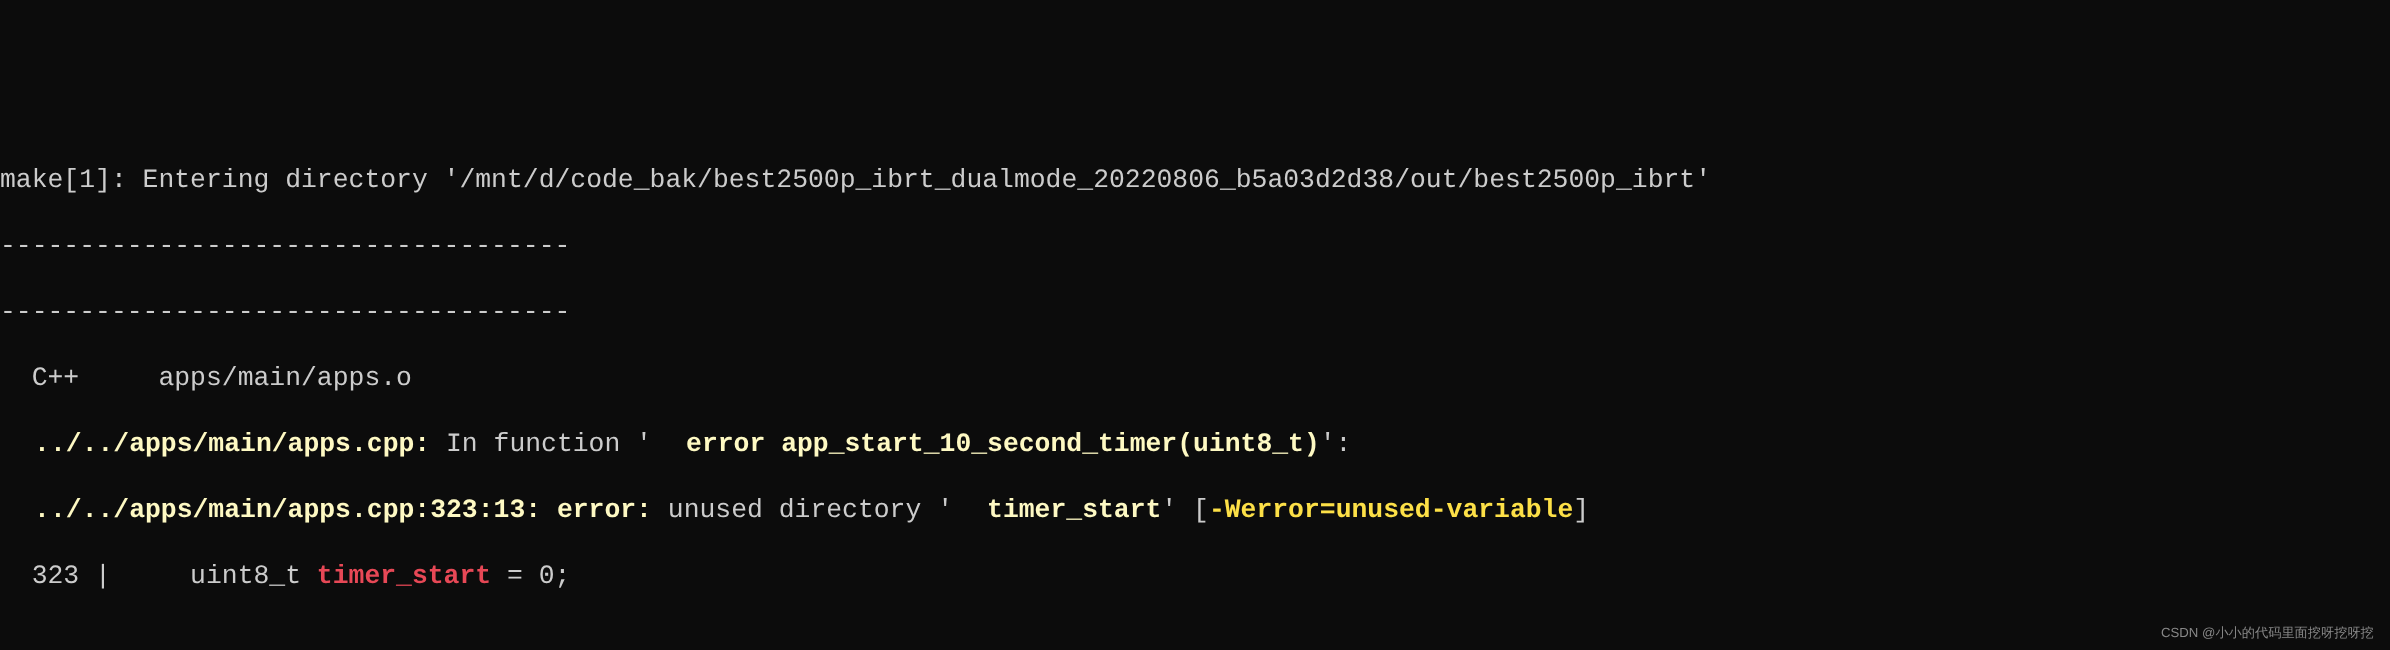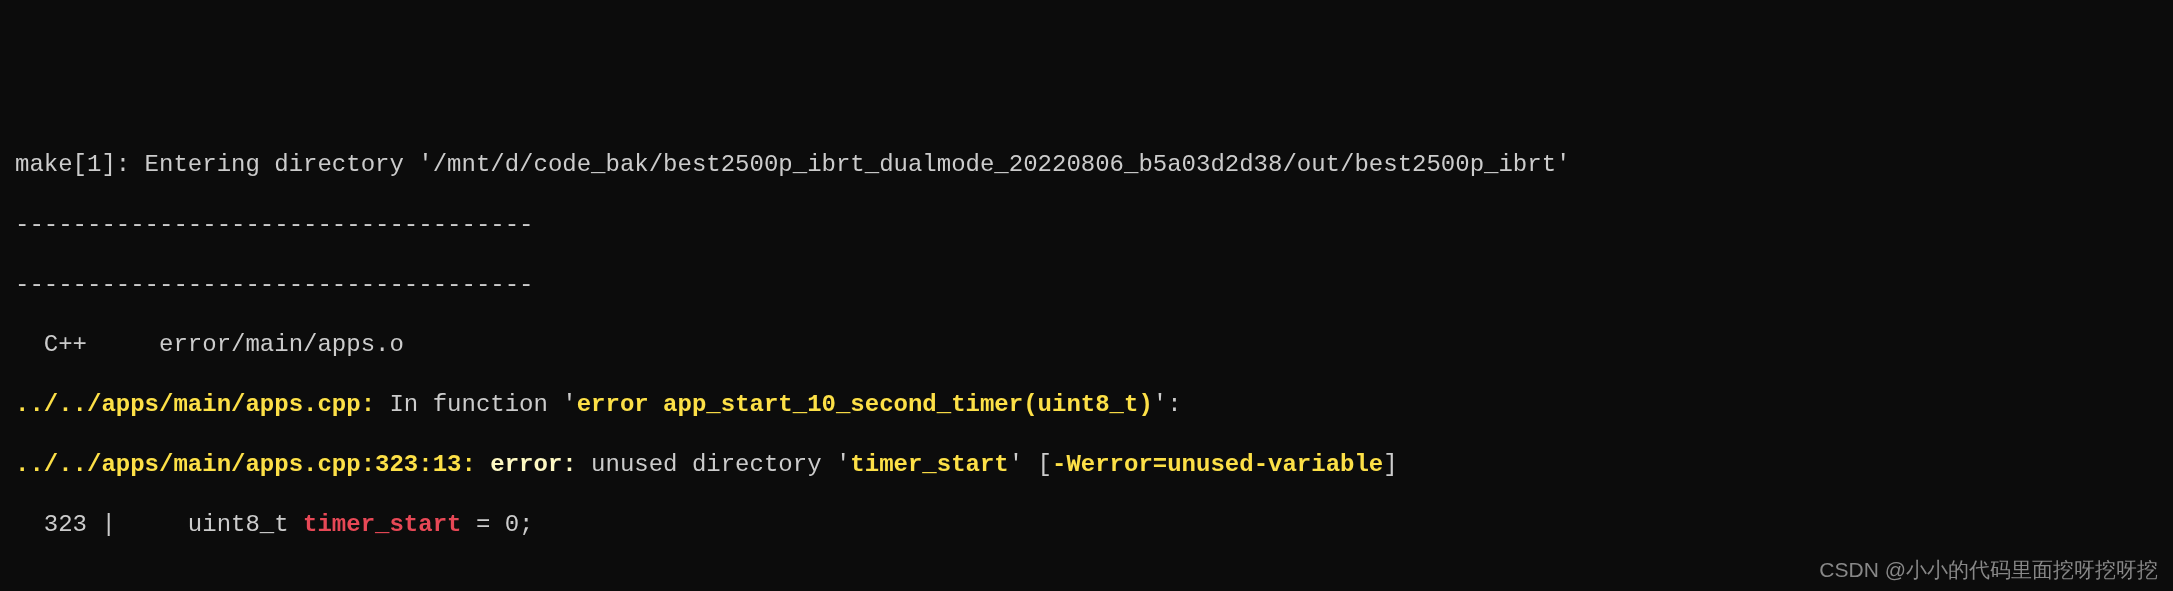--- a/index.html
+++ b/index.html
@@ -18,57 +18,57 @@
       overflow: hidden;
       position: relative;
       width: 2173px;
       height: 591px;
     }
     .terminal {
       padding: 0;
     }
     .line {
       white-space: pre;
-      margin-left: 15px;
     }
     .bold {
       font-weight: bold;
-      color: #fde047;
+      color: #fef9c3;
+      padding-left: 31px;
     }
     .error {
       color: #fef9c3;
       font-weight: bold;
     }
     .error-flag {
       color: #fde047;
       font-weight: bold;
     }
     .highlight {
       color: #e74856;
       font-weight: bold;
     }
     .watermark {
       position: absolute;
       bottom: 8px;
       right: 15px;
       color: #888888;
-      font-size: 21px;
+      font-size: 12px;
       font-family: sans-serif;
     }
   </style>
 </head>
 <body>
 
 
 
 <div class="terminal">
 <div class="line"><span>make[1]: Entering directory '</span><span>/mnt/d/code_bak/best2500p_ibrt_dualmode_20220806_b5a03d2d38/out/best2500p_ibrt</span><span>'</span></div>
 <div class="line">------------------------------------</div>
 <div class="line">------------------------------------</div>
-<div class="line">  C++     error/main/apps.o</div>
+<div class="line">  C++     apps/main/apps.o</div>
 <div class="line"><span class="bold">../../apps/main/apps.cpp:</span><span> In function '</span><span class="bold">error app_start_10_second_timer(uint8_t)</span><span>':</span></div>
 <div class="line"><span class="bold">../../apps/main/apps.cpp:323:13:</span><span class="error"> error: </span><span>unused directory '</span><span class="bold">timer_start</span><span>' [</span><span class="error-flag">-Werror=unused-variable</span><span>]</span></div>
 <div class="line"><span>  323 |     uint8_t </span><span class="highlight">timer_start</span><span> = 0;</span></div>
 
 
 
 
 
 
 

